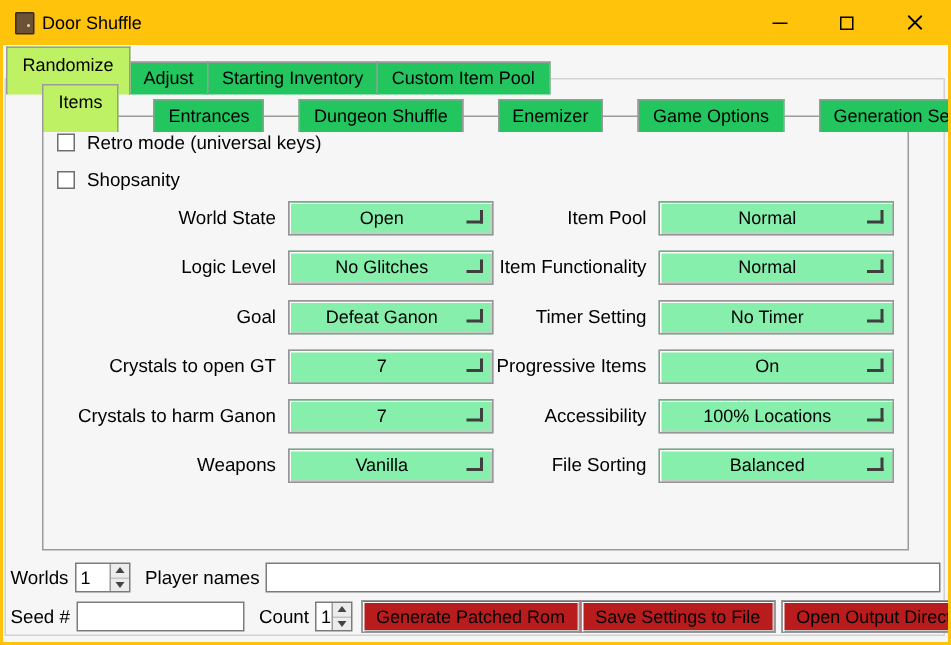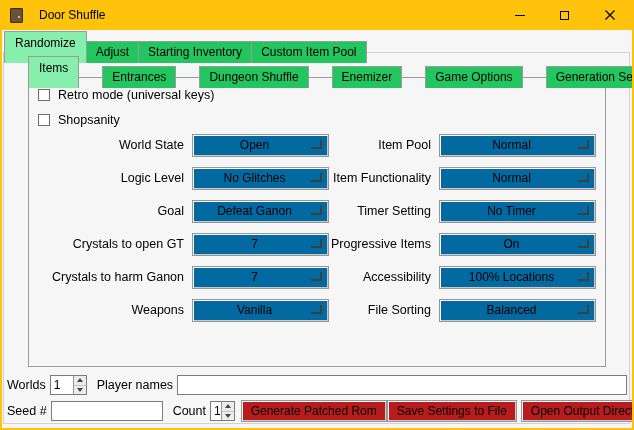--- a/index.html
+++ b/index.html
@@ -18,36 +18,36 @@
     display: flex; align-items: center; padding-left: 8px;
   }
   .app-icon {
     width: 13px; height: 15px; background: #6b5236;
     border: 1px solid #3a2d1c; border-radius: 1px; position: relative;
   }
   .app-icon::after {
     content: ""; position: absolute; right: 2px; top: 7px;
     width: 2px; height: 2px; background: #e8d9a0; border-radius: 50%;
   }
-  .win-title { margin-left: 16px; font-size: 12px; }
+  .win-title { margin-left: 5px; font-size: 12px; }
   .win-controls { margin-left: auto; display: flex; height: 100%; }
   .win-btn { width: 45px; height: 100%; display: flex; align-items: center; justify-content: center; }
   .glyph-min { width: 10px; height: 0; border-bottom: 1px solid #000; }
   .glyph-max { width: 9px; height: 9px; border: 1px solid #000; }
 
   
   .client { position: absolute; top: 30px; left: 0; width: 630px; height: 396px; }
 
   .tabbar { position: absolute; display: flex; align-items: flex-end; z-index: 3; }
   .tab {
     border: 1px solid #9b9b9b; border-bottom: none;
     background: #22c55e; padding: 3px 9px 4px; font-size: 12px; white-space: nowrap;
   }
   .tab + .tab { margin-left: -1px; }
-  .tab.selected { background: #86efac; padding: 4px 10px 13px; position: relative; z-index: 4; }
+  .tab.selected { background: #bef264; padding: 4px 10px 13px; position: relative; z-index: 4; }
 
   .main-tabbar { left: 2px; top: 1px; }
   .main-pane {
     position: absolute; left: 1px; top: 22px; width: 627px; height: 372px;
     border: 1px solid #d2d2d2; background: #f6f6f6;
   }
 
   .sub-tabbar { left: 26px; top: 26px; gap: 24px; }
   .sub-pane {
     position: absolute; left: 26px; top: 47px; width: 578px; height: 290px;
@@ -64,21 +64,21 @@
 
   
   .opt-row { position: absolute; left: 0; width: 100%; height: 23px; }
   .opt-label {
     position: absolute; height: 23px; line-height: 23px;
     font-size: 12.5px; text-align: right; white-space: nowrap;
   }
   .l-label { left: 0; width: 155px; }
   .r-label { left: 248px; width: 154px; }
   .drop {
-    position: absolute; height: 23px; background: #0369a1;
+    position: absolute; height: 23px; background: #86efac;
     border: 1px solid #969696;
     box-shadow: inset 1px 1px 0 #fbfbfb, inset -1px -1px 0 #c9c9c9;
   }
   .l-drop { left: 163px; width: 137px; }
   .r-drop { left: 410px; width: 157px; }
   .drop-val {
     display: block; text-align: center; line-height: 21px;
     font-size: 12px; padding-right: 16px; padding-left: 4px; white-space: nowrap;
   }
   .drop-ind {

